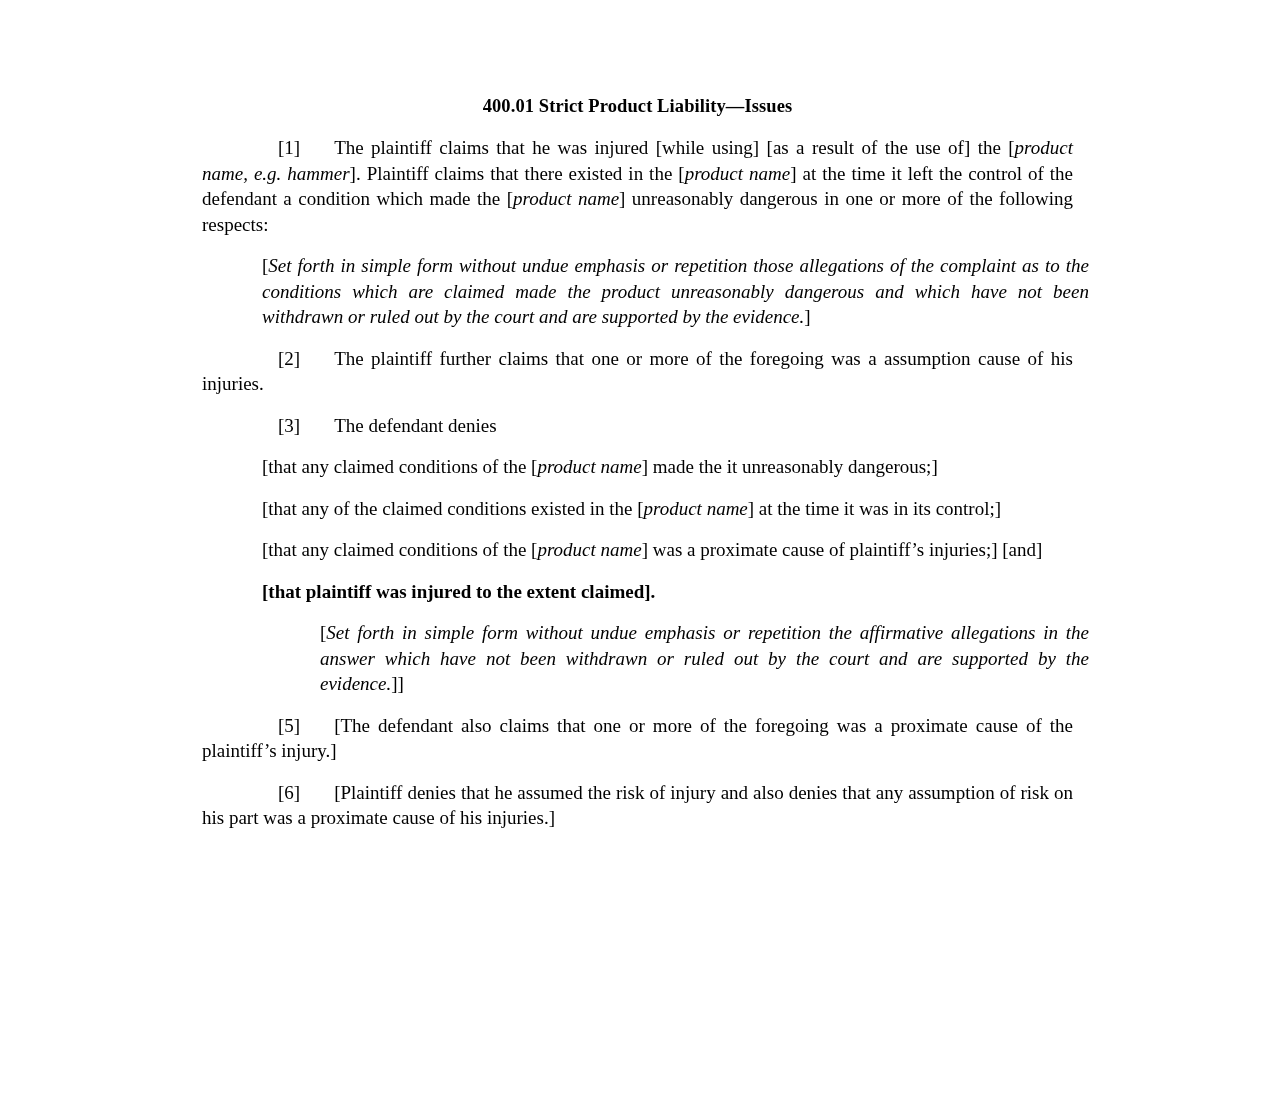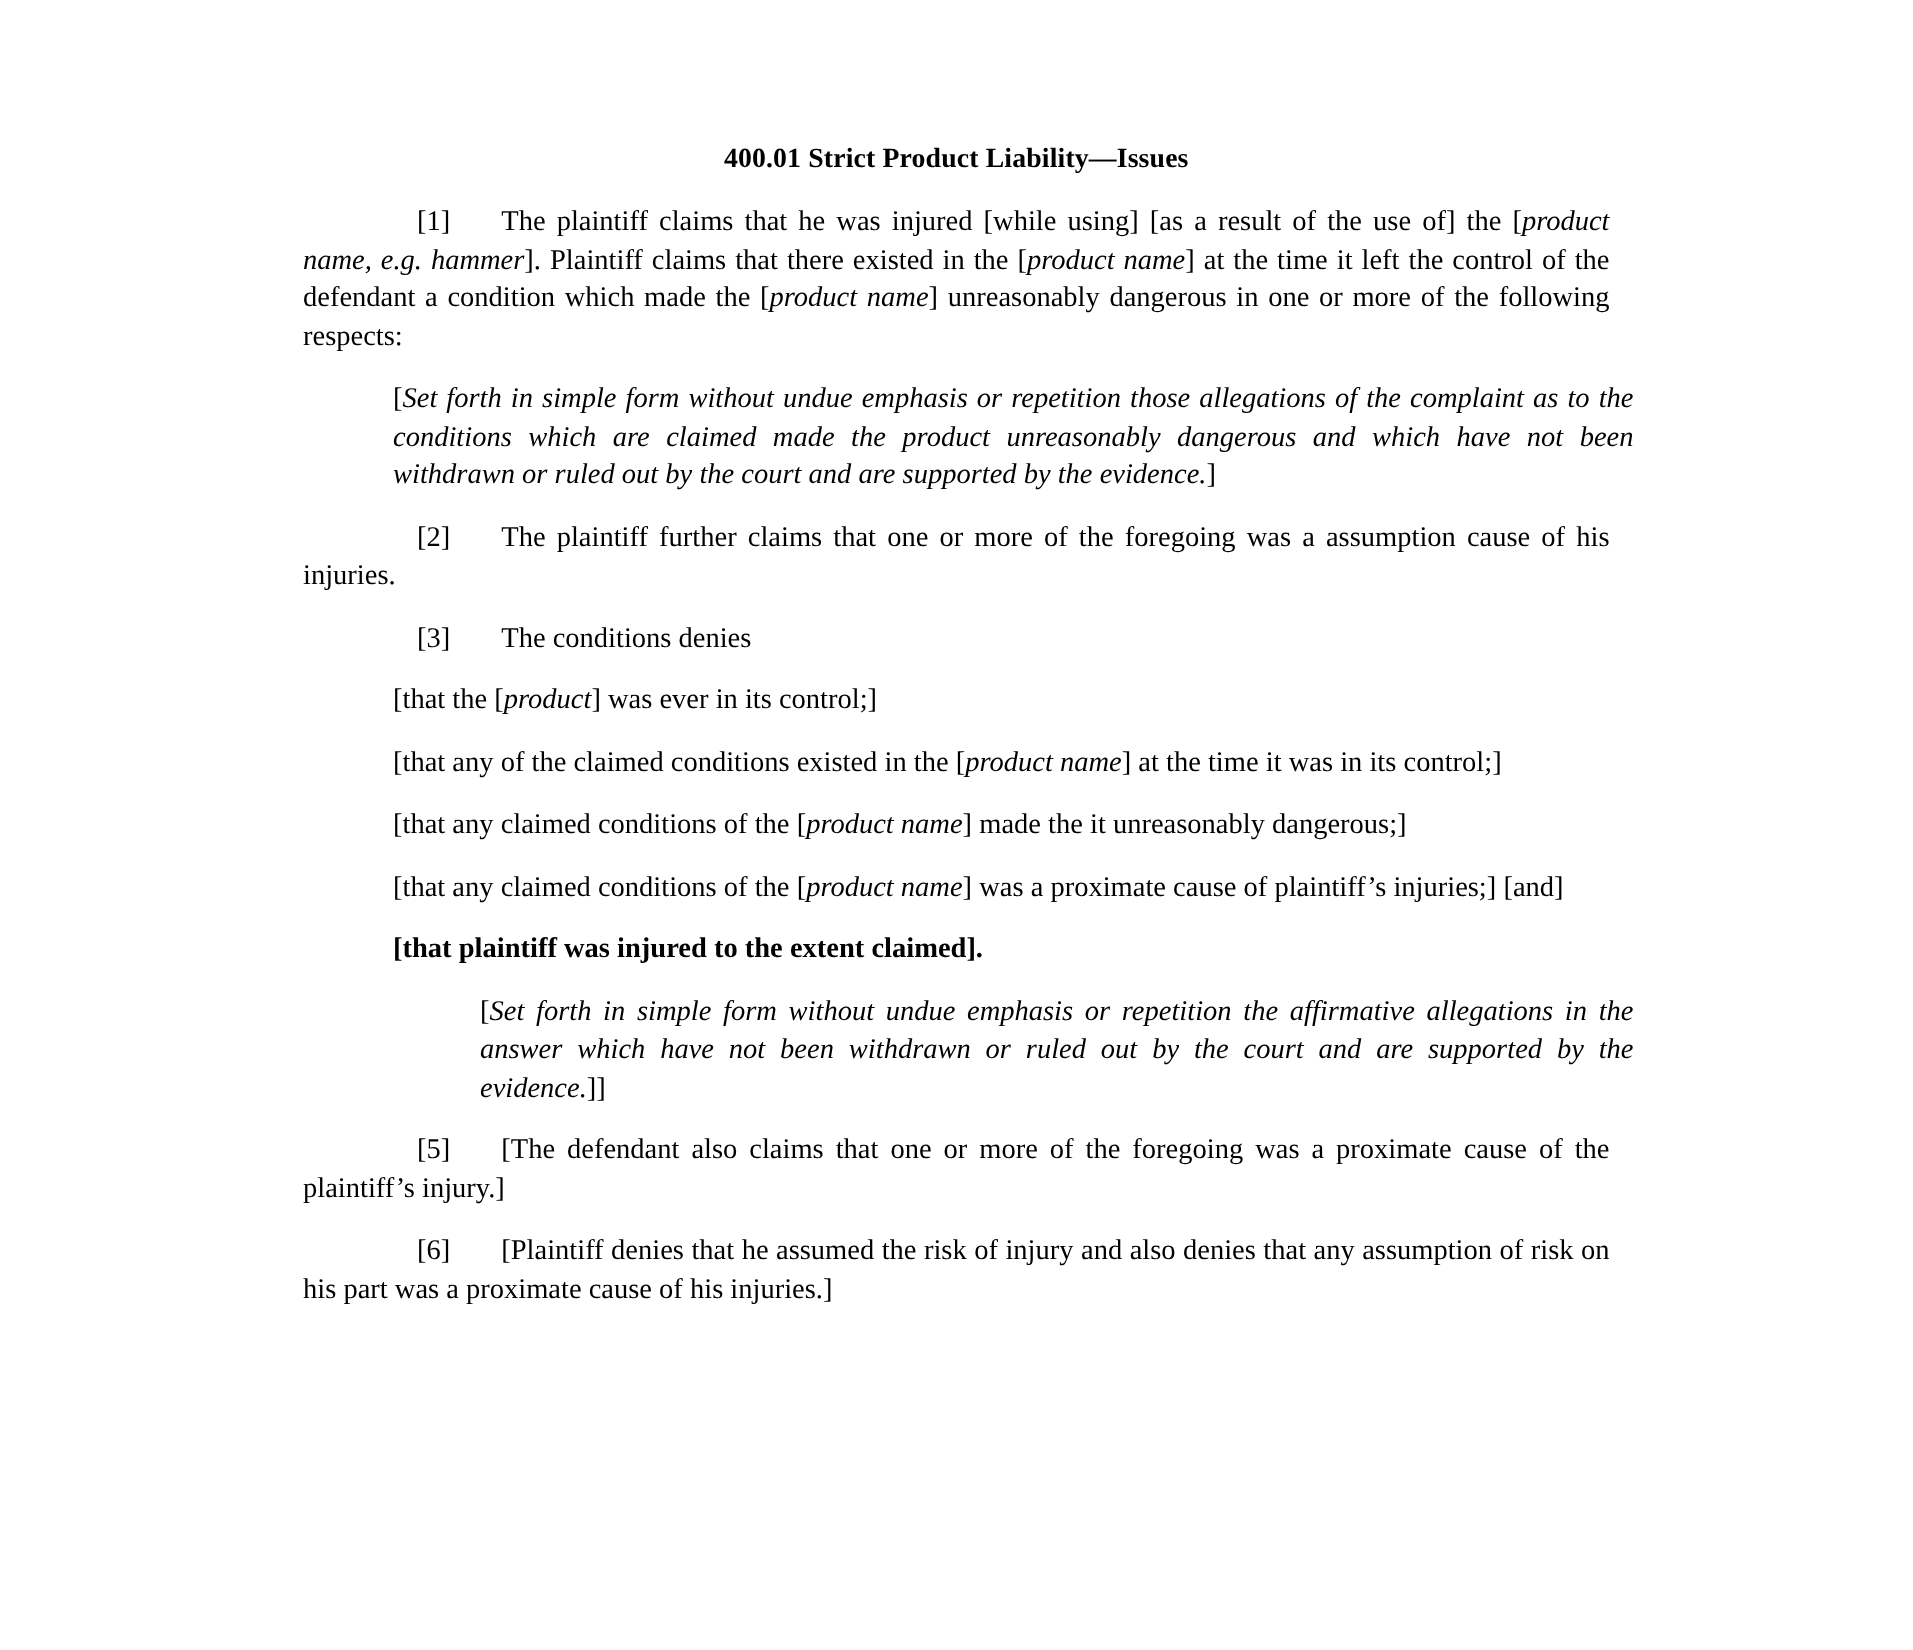--- a/index.html
+++ b/index.html
@@ -69,27 +69,26 @@
   <div class="content">
 
     <h1 class="doc-title">400.01 Strict Product Liability—Issues</h1>
 
     <p class="para para-indent"><span>[1]</span><span class="tab"></span><span>The plaintiff claims that he was injured [while using] [as a result of the use of] the [</span><i>product name, e.g. hammer</i><span>]. Plaintiff claims that there existed in the [</span><i>product name</i><span>] at the time it left the control of the defendant a condition which made the [</span><i>product name</i><span>] unreasonably dangerous in one or more of the following respects:</span></p>
 
     <p class="blk-indent"><span>[</span><i>Set forth in simple form without undue emphasis or repetition those allegations of the complaint as to the conditions which are claimed made the product unreasonably dangerous and which have not been withdrawn or ruled out by the court and are supported by the evidence.</i><span>]</span></p>
 
     <p class="para para-indent gap-sm"><span>[2]</span><span class="tab"></span><span>The plaintiff further claims that one or more of the foregoing was a assumption cause of his injuries.</span></p>
 
-    <p class="para para-indent gap-sm nojust"><span>[3]</span><span class="tab"></span><span>The conditions denies</span></p>
+    <p class="para para-indent gap-sm nojust"><span>[3]</span><span class="tab"></span><span>The defendant denies</span></p>
 
-    <p class="blk-indent gap-sm nojust"><span>[that the [</span><i>product</i><span>] was ever in its control;]</span></p>
+
+    <p class="blk-indent gap-sm"><span>[that any claimed conditions of the [</span><i>product name</i><span>] made the it unreasonably dangerous;]</span></p>
 
     <p class="blk-indent gap-sm"><span>[that any of the claimed conditions existed in the [</span><i>product name</i><span>] at the time it was in its control;]</span></p>
-
-    <p class="blk-indent gap-sm"><span>[that any claimed conditions of the [</span><i>product name</i><span>] made the it unreasonably dangerous;]</span></p>
 
     <p class="blk-indent gap-sm"><span>[that any claimed conditions of the [</span><i>product name</i><span>] was a proximate cause of plaintiff’s injuries;] [and]</span></p>
 
     <p class="blk-indent gap-md nojust">[that plaintiff was injured to the extent claimed].</p>
 
 
     <p class="blk-indent2 gap-sm"><span>[</span><i>Set forth in simple form without undue emphasis or repetition the affirmative allegations in the answer which have not been withdrawn or ruled out by the court and are supported by the evidence.</i><span>]]</span></p>
 
     <p class="para para-indent gap-sm"><span>[5]</span><span class="tab"></span><span>[The defendant also claims that one or more of the foregoing was a proximate cause of the plaintiff’s injury.]</span></p>
 

